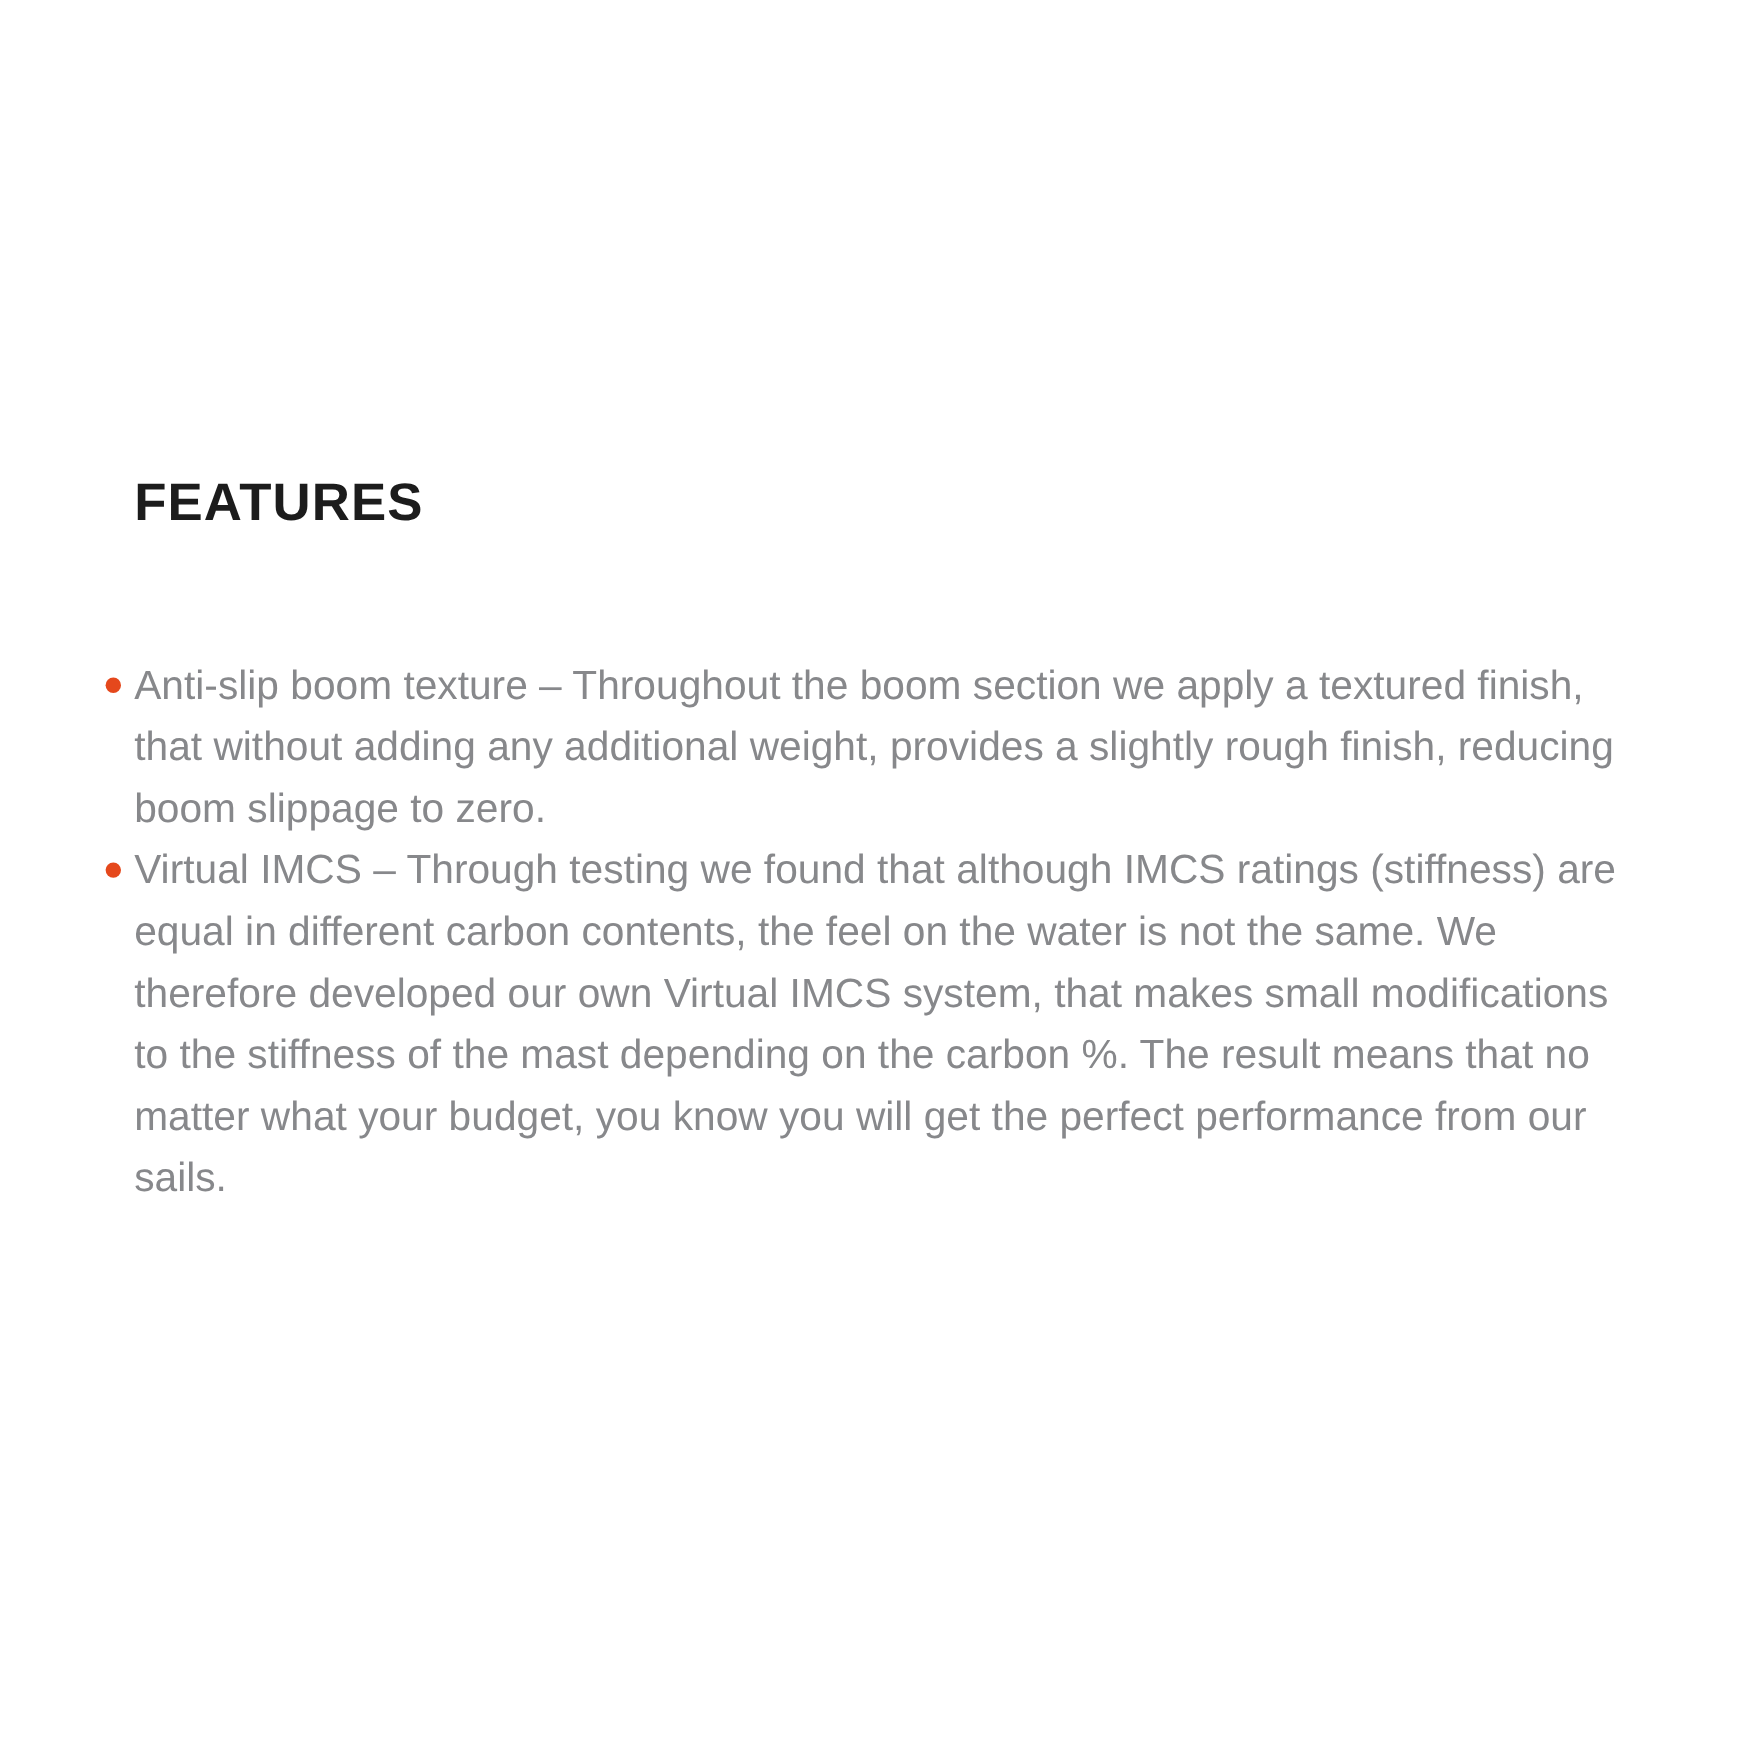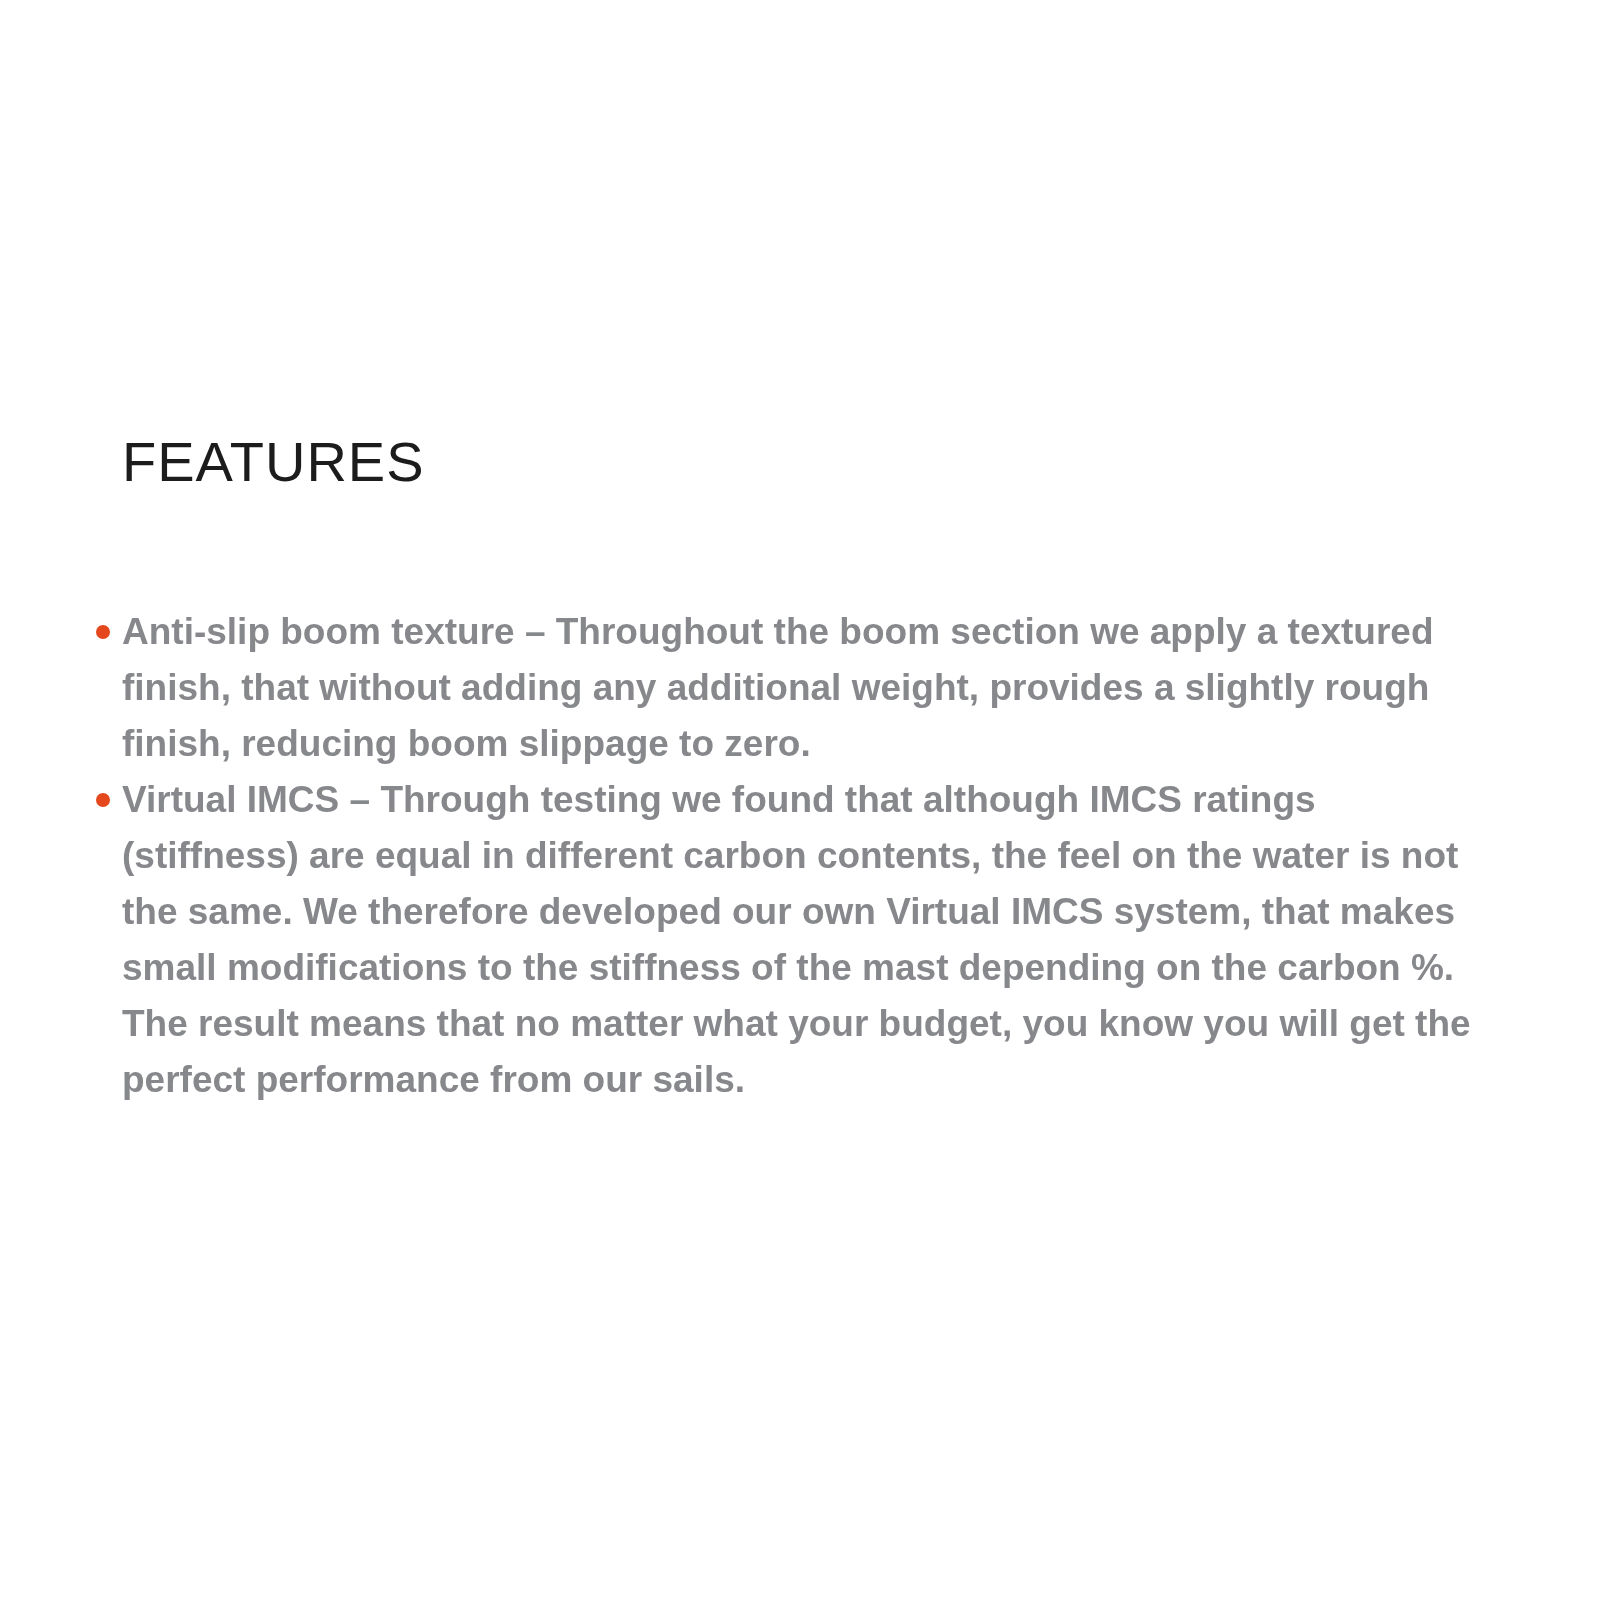--- a/index.html
+++ b/index.html
@@ -18,38 +18,38 @@
     height: 1600px;
     background: var(--background);
     font-family: "Liberation Sans", sans-serif;
     overflow: hidden;
   }
   .content {
     padding: 430px 110px 0 122px;
   }
   .section-heading {
     margin: 0;
-    font-size: 56px;
+    font-size: 48px;
     line-height: 1.15;
-    font-weight: 400;
+    font-weight: 700;
     letter-spacing: 1px;
     color: var(--heading-text);
   }
   .features-list {
     list-style: none;
     margin: 110px 0 0 0;
     padding: 0;
     max-width: 1375px;
   }
   .feature-item {
     position: relative;
     font-size: 37px;
     line-height: 56px;
     color: var(--body-text);
-    font-weight: 700;
+    font-weight: 400;
   }
   .bullet-dot {
     position: absolute;
     left: -26px;
     top: 21px;
     width: 14px;
     height: 14px;
     border-radius: 50%;
     background: var(--accent);
   }

